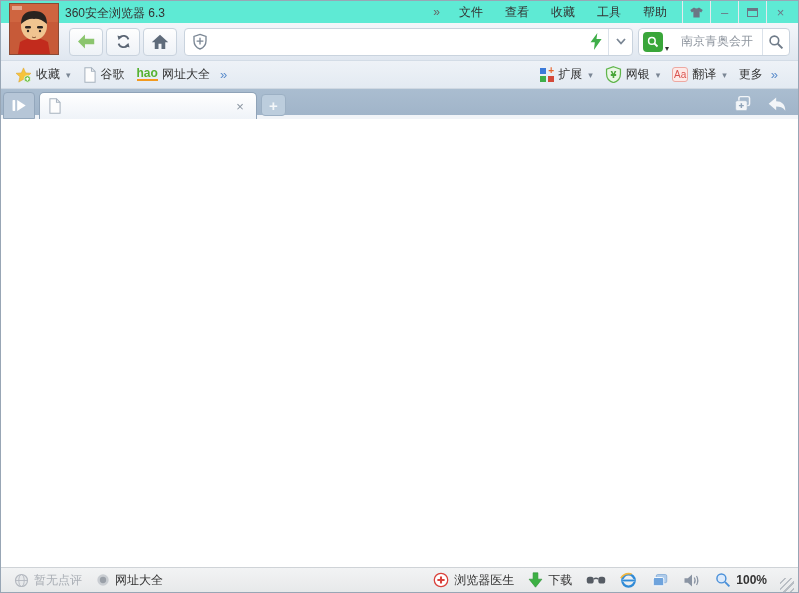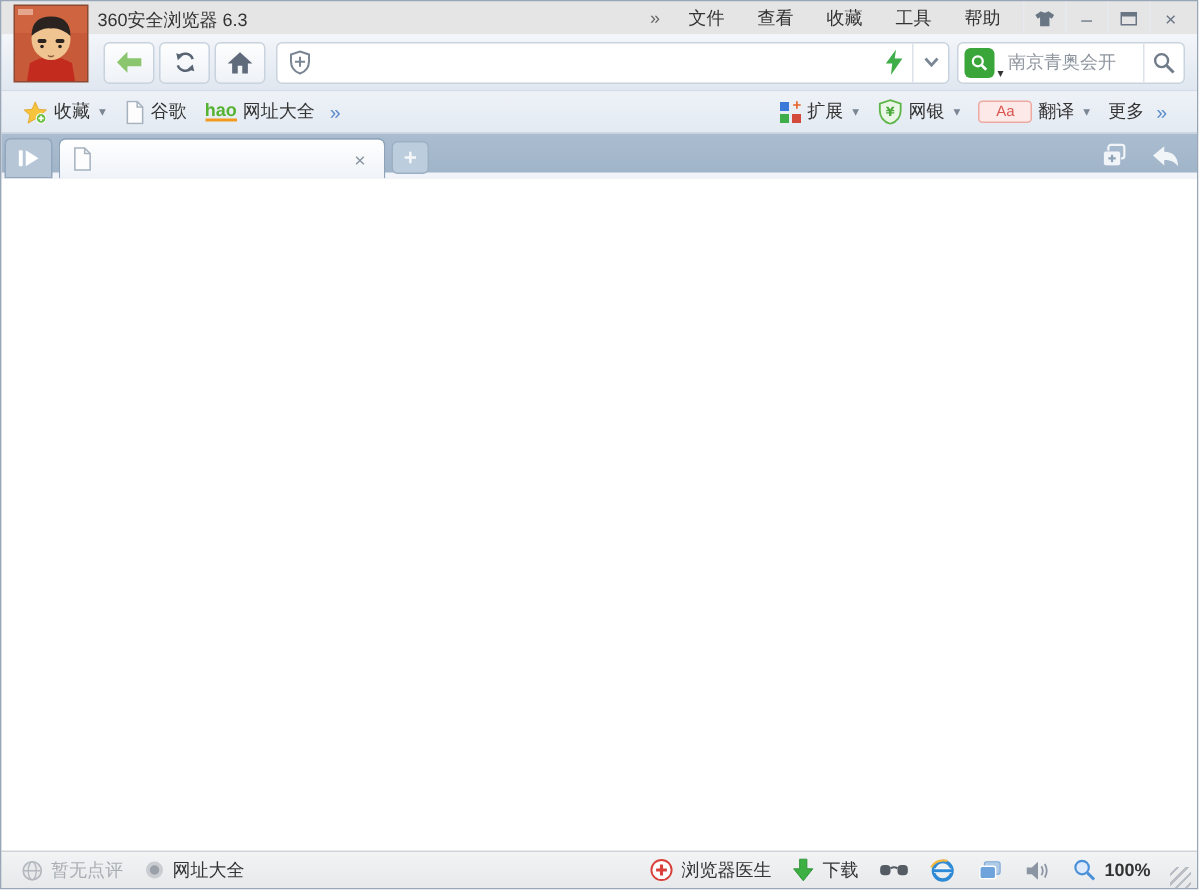--- a/index.html
+++ b/index.html
@@ -1,20 +1,20 @@
 <!DOCTYPE html>
 <html><head>
 <meta charset="utf-8">
 <style>
   * { margin:0; padding:0; box-sizing:border-box; }
   html,body { width:799px; height:593px; font-family:"Liberation Sans","DejaVu Sans",sans-serif; }
   .window { position:relative; width:799px; height:593px; background:#fff; border:1px solid #98a6b5; overflow:hidden; }
 
   
-  .titlebar { position:absolute; top:0; left:0; right:0; height:22px; background:#e5e5e5; display:flex; align-items:center; }
+  .titlebar { position:absolute; top:0; left:0; right:0; height:22px; background:#5eead4; display:flex; align-items:center; }
   .avatar { position:absolute; left:8px; top:2px; width:50px; height:52px; z-index:20; border:1px solid #8a4a35; overflow:hidden; }
   .app-title { position:absolute; left:64px; top:4px; font-size:12px; color:#333; }
   .menubar { position:absolute; right:122px; top:0; height:22px; display:flex; align-items:center; gap:4px; }
   .menu-overflow { font-size:12px; color:#666; padding:2px 6px; cursor:default; }
   .menu-item { font-size:12px; color:#333; padding:12px 9px; cursor:default; }
   .wincontrols { position:absolute; right:4px; top:0; height:22px; display:flex; align-items:stretch; }
   .winbtn { width:28px; display:flex; align-items:center; justify-content:center; color:#6b7685; font-size:13px; border-left:1px solid #e6e9ee; cursor:default; }
   .winbtn svg { display:block; }
   .maxbox { width:11px; height:9px; border:1.5px solid #6b7685; border-top-width:3px; }
 
@@ -28,39 +28,39 @@
     display:flex; align-items:center; overflow:hidden; }
   .addr-shield { width:30px; display:flex; align-items:center; justify-content:center; }
   .addr-input { flex:1; border:none; outline:none; height:24px; font-size:13px; color:#333; background:transparent; }
   .addr-bolt { width:24px; display:flex; align-items:center; justify-content:center; }
   .addr-drop { width:24px; height:100%; border-left:1px solid #dbe2ea; display:flex; align-items:center; justify-content:center; color:#7a8694; font-size:10px; }
   .searchbox { width:152px; height:28px; margin-right:8px; background:#fff; border:1px solid #c9d3de; border-radius:4px;
     display:flex; align-items:center; overflow:hidden; }
   .search-logo { position:relative; width:20px; height:20px; margin:0 2px 0 4px; background:#3aa63a; border-radius:4px;
     display:flex; align-items:center; justify-content:center; flex:none; }
   .search-logo-caret { position:absolute; right:-6px; bottom:-1px; font-size:8px; color:#333; }
-  .search-hotword { flex:1; font-size:12px; color:#8e959e; white-space:nowrap; overflow:hidden; padding-left:7px; }
+  .search-hotword { flex:1; font-size:12px; color:#8e959e; white-space:nowrap; overflow:hidden; padding-left:7px;text-align:center; }
   .search-go { width:27px; height:100%; border-left:1px solid #dbe2ea; display:flex; align-items:center; justify-content:center; }
 
   
   .bookmarksbar { position:absolute; top:60px; left:0; right:0; height:28px;
     background:linear-gradient(#eef2f7,#e3eaf2); border-bottom:1px solid #cfd8e2;
     display:flex; align-items:center; font-size:12px; color:#333; padding:0 10px 0 8px; }
   .bm { display:flex; align-items:center; gap:4px; padding:3px 6px; border-radius:3px; cursor:default; white-space:nowrap; }
   .bm .caret { font-size:9px; color:#7a8694; margin-left:2px; }
   .bm-overflow { color:#5b8ccb; font-size:13px; padding:0 4px; }
   .bm-spacer { flex:1; }
   .hao-logo { font-weight:bold; font-size:12px; color:#56b231; border-bottom:2px solid #f29a1f; line-height:11px; }
   .grid-icon { position:relative; width:14px; height:14px; }
   .grid-icon i { position:absolute; width:6px; height:6px; }
   .gi-b { left:0; top:0; background:#3b7ad9; }
   .gi-g { left:0; top:8px; background:#3fae49; }
   .gi-r { left:8px; top:8px; background:#d44a3a; }
   .gi-plus { position:absolute; left:8px; top:0; width:6px; height:6px; color:#e8642c; font-size:10px; font-weight:bold; line-height:6px; text-align:center; }
-  .aa-icon { width:36px; height:15px; background:#fde9e7; border:1px solid #eda9a2; border-radius:3px; color:#d9534f;
+  .aa-icon { width:16px; height:15px; background:#fde9e7; border:1px solid #eda9a2; border-radius:3px; color:#d9534f;
     font-size:10px; font-weight:normal; display:flex; align-items:center; justify-content:center; }
   .paw-icon { width:16px; height:16px; background:#3a6cdc; border-radius:3px; display:flex; align-items:center; justify-content:center; }
 
   
   .tabbar { position:absolute; top:88px; left:0; right:0; height:30px; background:linear-gradient(#aabdd0,#9fb3c8); }
   .tabbar-strip { position:absolute; left:0; right:0; bottom:0; height:4px; background:#f1f4f8; }
   .tablist-btn { position:absolute; left:2px; top:3px; width:32px; height:27px; background:#b6c6d7; border:1px solid #93a7bc;
     border-radius:4px 4px 0 0; display:flex; align-items:center; justify-content:center; }
   .tab { position:absolute; left:38px; top:3px; width:218px; height:27px; background:linear-gradient(#ffffff,#eff3f8);
     border:1px solid #8fa3b8; border-bottom:none; border-radius:5px 5px 0 0; display:flex; align-items:center; padding:0 8px; }

